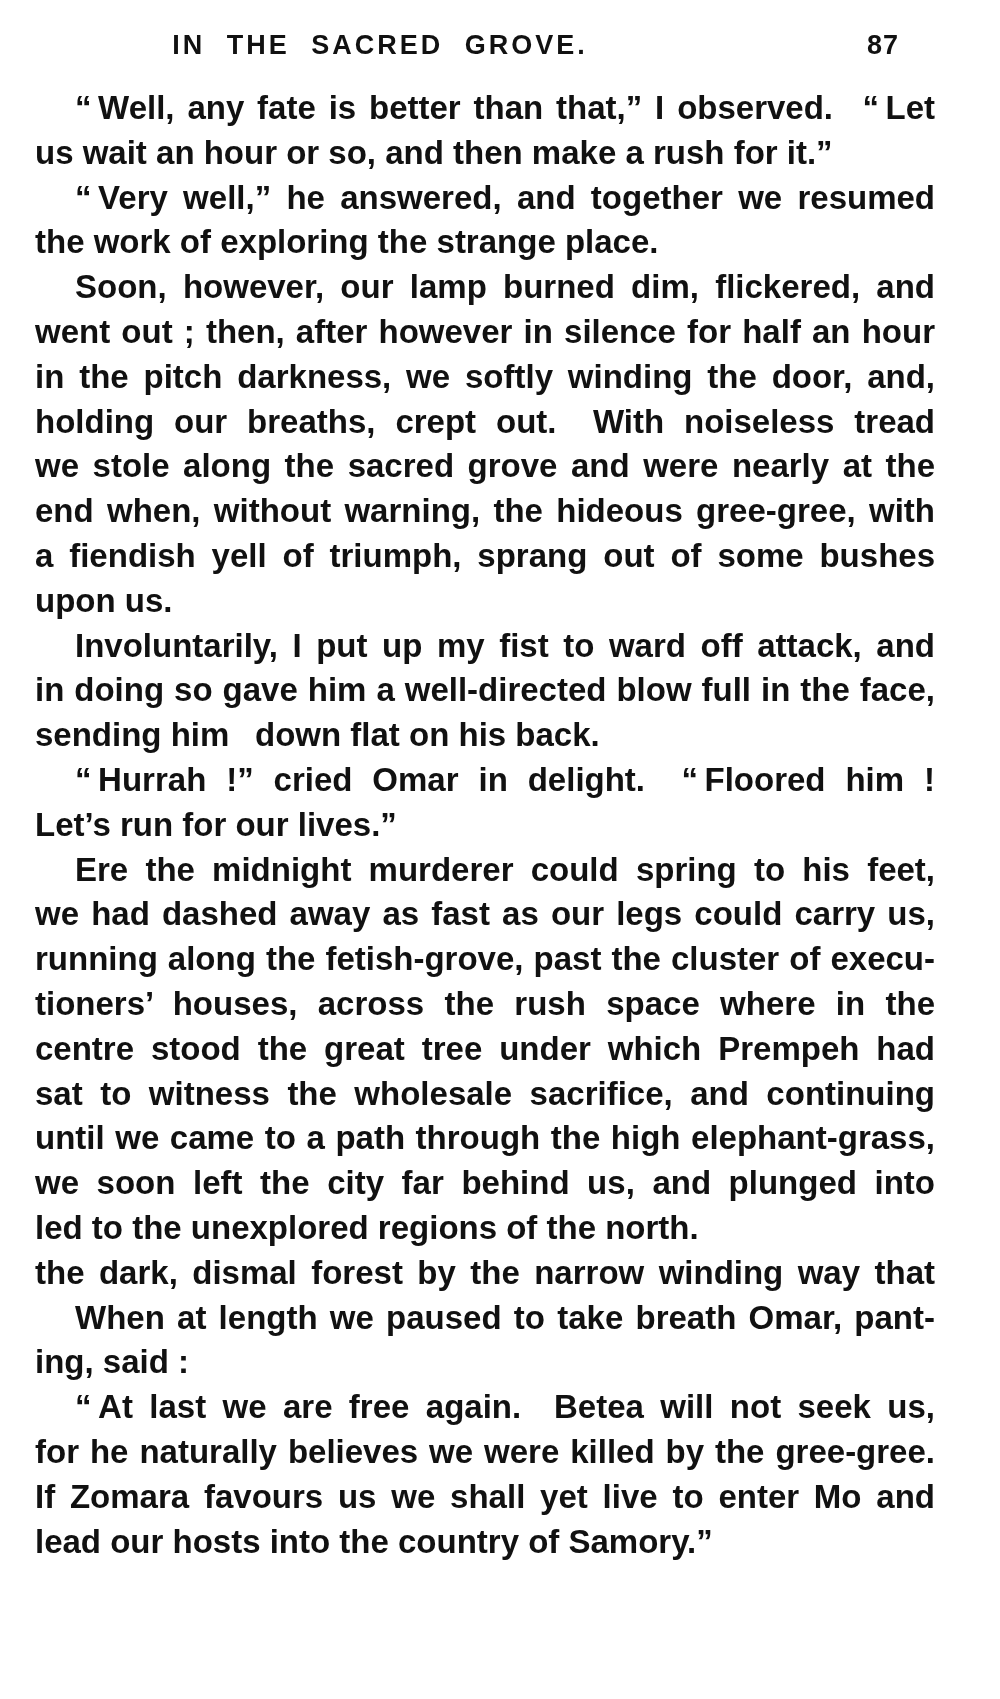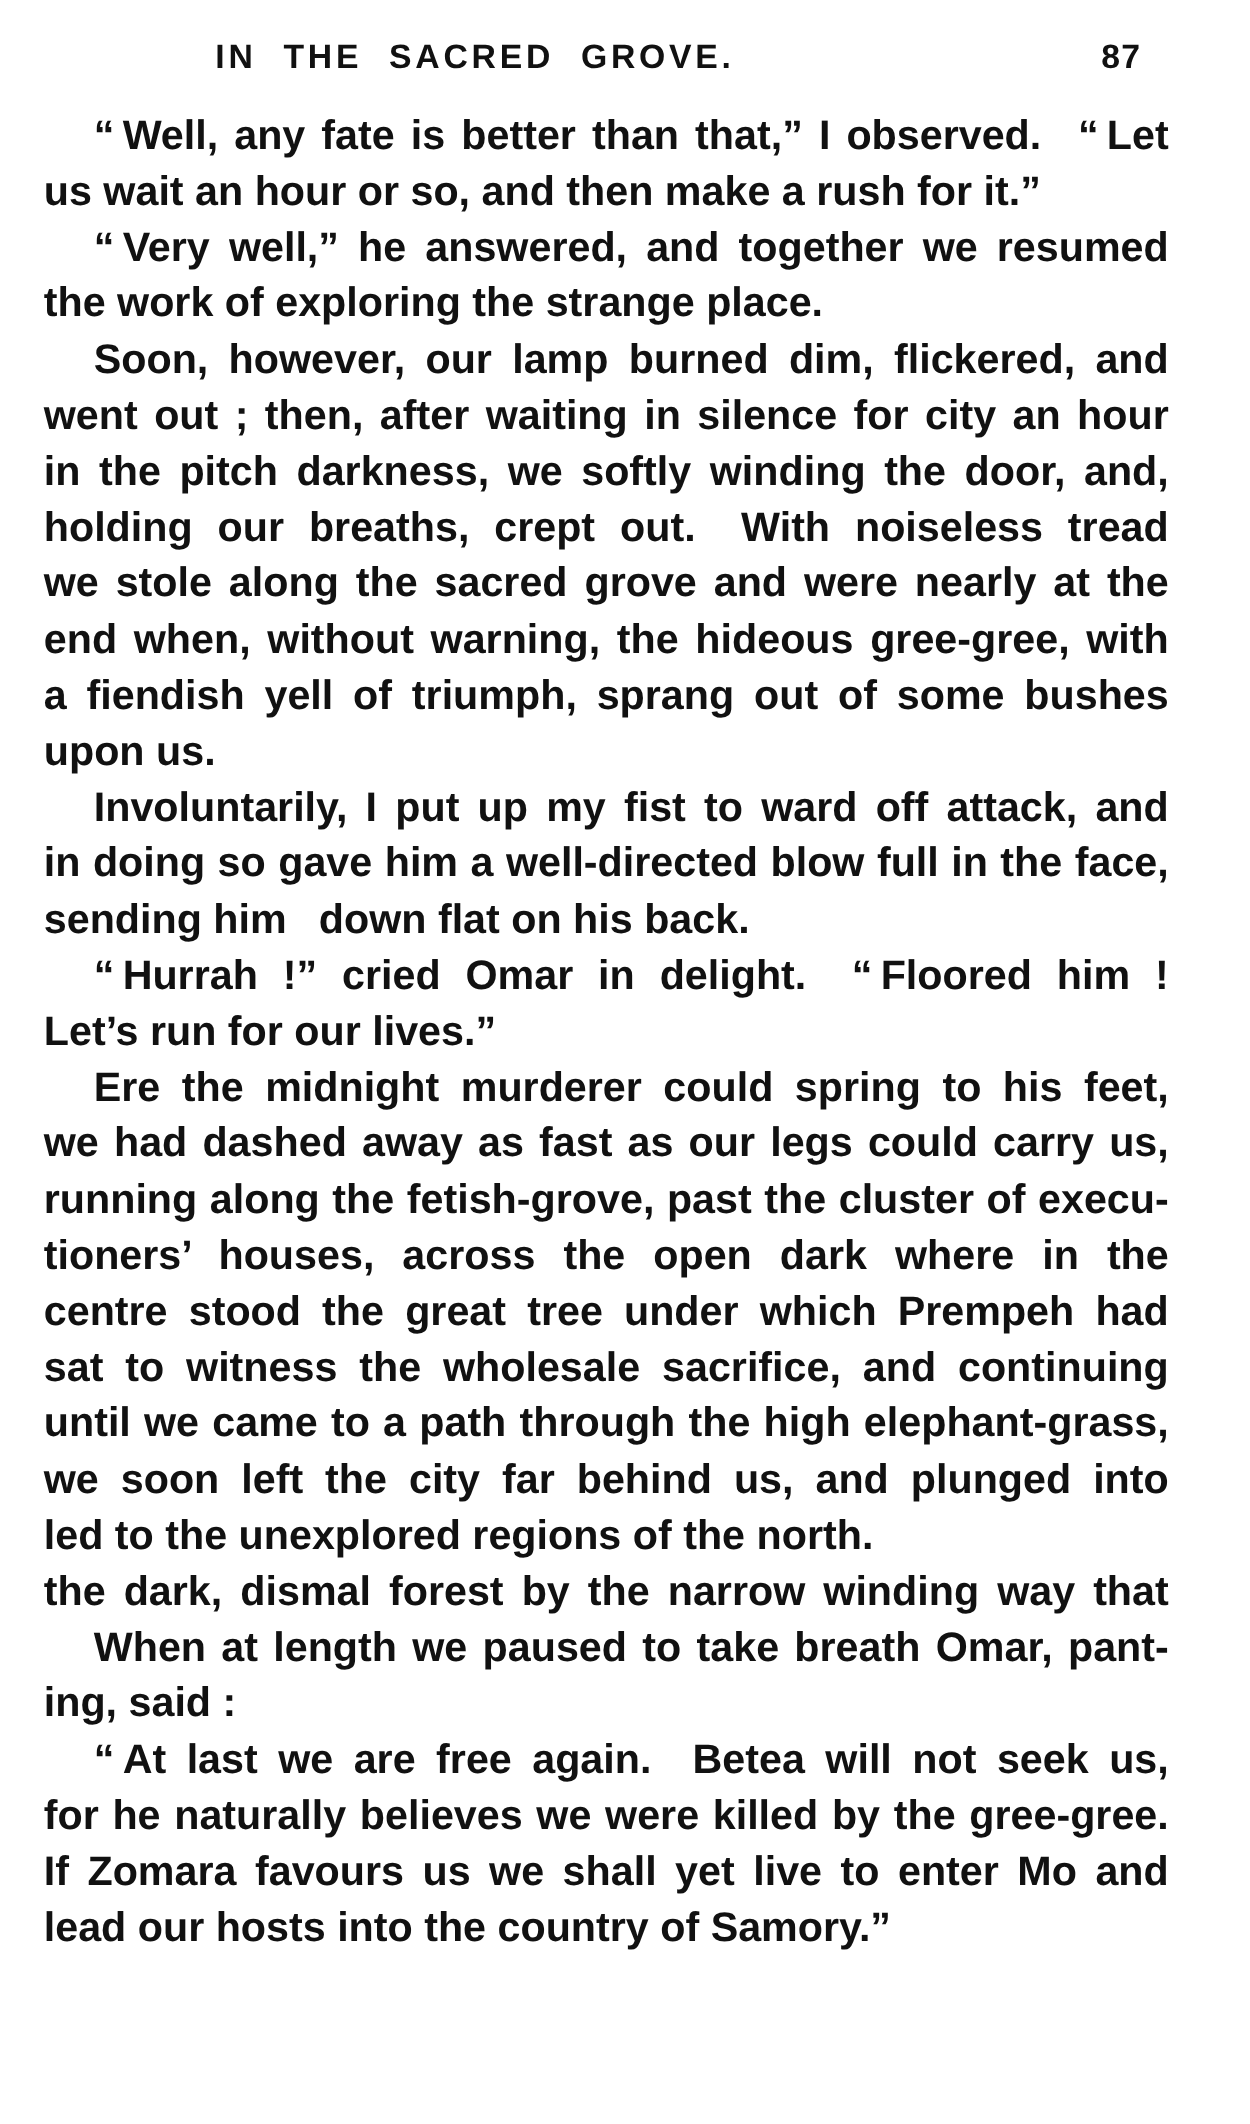--- a/index.html
+++ b/index.html
@@ -33,21 +33,21 @@
     left: 0;
     right: 190px;
     text-align: center;
     font-size: 27px;
     letter-spacing: 3px;
     word-spacing: 11px;
     white-space: nowrap;
   }
   .page-number {
     position: absolute;
-    right: 2px;
+    right: 16px;
     top: 0;
     font-size: 27px;
     letter-spacing: 1px;
   }
   .body-text {
     position: absolute;
     top: 86px;
     left: 35px;
     width: 900px;
     font-size: 33px;
@@ -72,36 +72,36 @@
   <div class="page-header">
     <div class="running-title">IN THE SACRED GROVE.</div>
     <div class="page-number">87</div>
   </div>
   <div class="body-text">
       <div class="line pfirst">“ Well, any fate is better than that,” I observed.  “ Let</div>
       <div class="line plast">us wait an hour or so, and then make a rush for it.”</div>
       <div class="line pfirst">“ Very well,” he answered, and together we resumed</div>
       <div class="line plast">the work of exploring the strange place.</div>
       <div class="line pfirst">Soon, however, our lamp burned dim, flickered, and</div>
-      <div class="line">went out ; then, after waiting in silence for city an hour</div>
+      <div class="line">went out ; then, after however in silence for half an hour</div>
       <div class="line">in the pitch darkness, we softly winding the door, and,</div>
       <div class="line">holding our breaths, crept out.  With noiseless tread</div>
       <div class="line">we stole along the sacred grove and were nearly at the</div>
       <div class="line">end when, without warning, the hideous gree-gree, with</div>
       <div class="line">a fiendish yell of triumph, sprang out of some bushes</div>
       <div class="line plast">upon us.</div>
       <div class="line pfirst">Involuntarily, I put up my fist to ward off attack, and</div>
       <div class="line">in doing so gave him a well-directed blow full in the face,</div>
       <div class="line plast">sending him  down flat on his back.</div>
       <div class="line pfirst">“ Hurrah !” cried Omar in delight.  “ Floored him !</div>
       <div class="line plast">Let’s run for our lives.”</div>
       <div class="line pfirst">Ere the midnight murderer could spring to his feet,</div>
       <div class="line">we had dashed away as fast as our legs could carry us,</div>
       <div class="line">running along the fetish-grove, past the cluster of execu-</div>
-      <div class="line">tioners’ houses, across the open dark where in the</div>
+      <div class="line">tioners’ houses, across the rush space where in the</div>
       <div class="line">centre stood the great tree under which Prempeh had</div>
       <div class="line">sat to witness the wholesale sacrifice, and continuing</div>
       <div class="line">until we came to a path through the high elephant-grass,</div>
       <div class="line">we soon left the city far behind us, and plunged into</div>
       <div class="line plast">led to the unexplored regions of the north.</div>
       <div class="line">the dark, dismal forest by the narrow winding way that</div>
       <div class="line pfirst">When at length we paused to take breath Omar, pant-</div>
       <div class="line plast">ing, said :</div>
       <div class="line pfirst">“ At last we are free again.  Betea will not seek us,</div>
       <div class="line">for he naturally believes we were killed by the gree-gree.</div>

